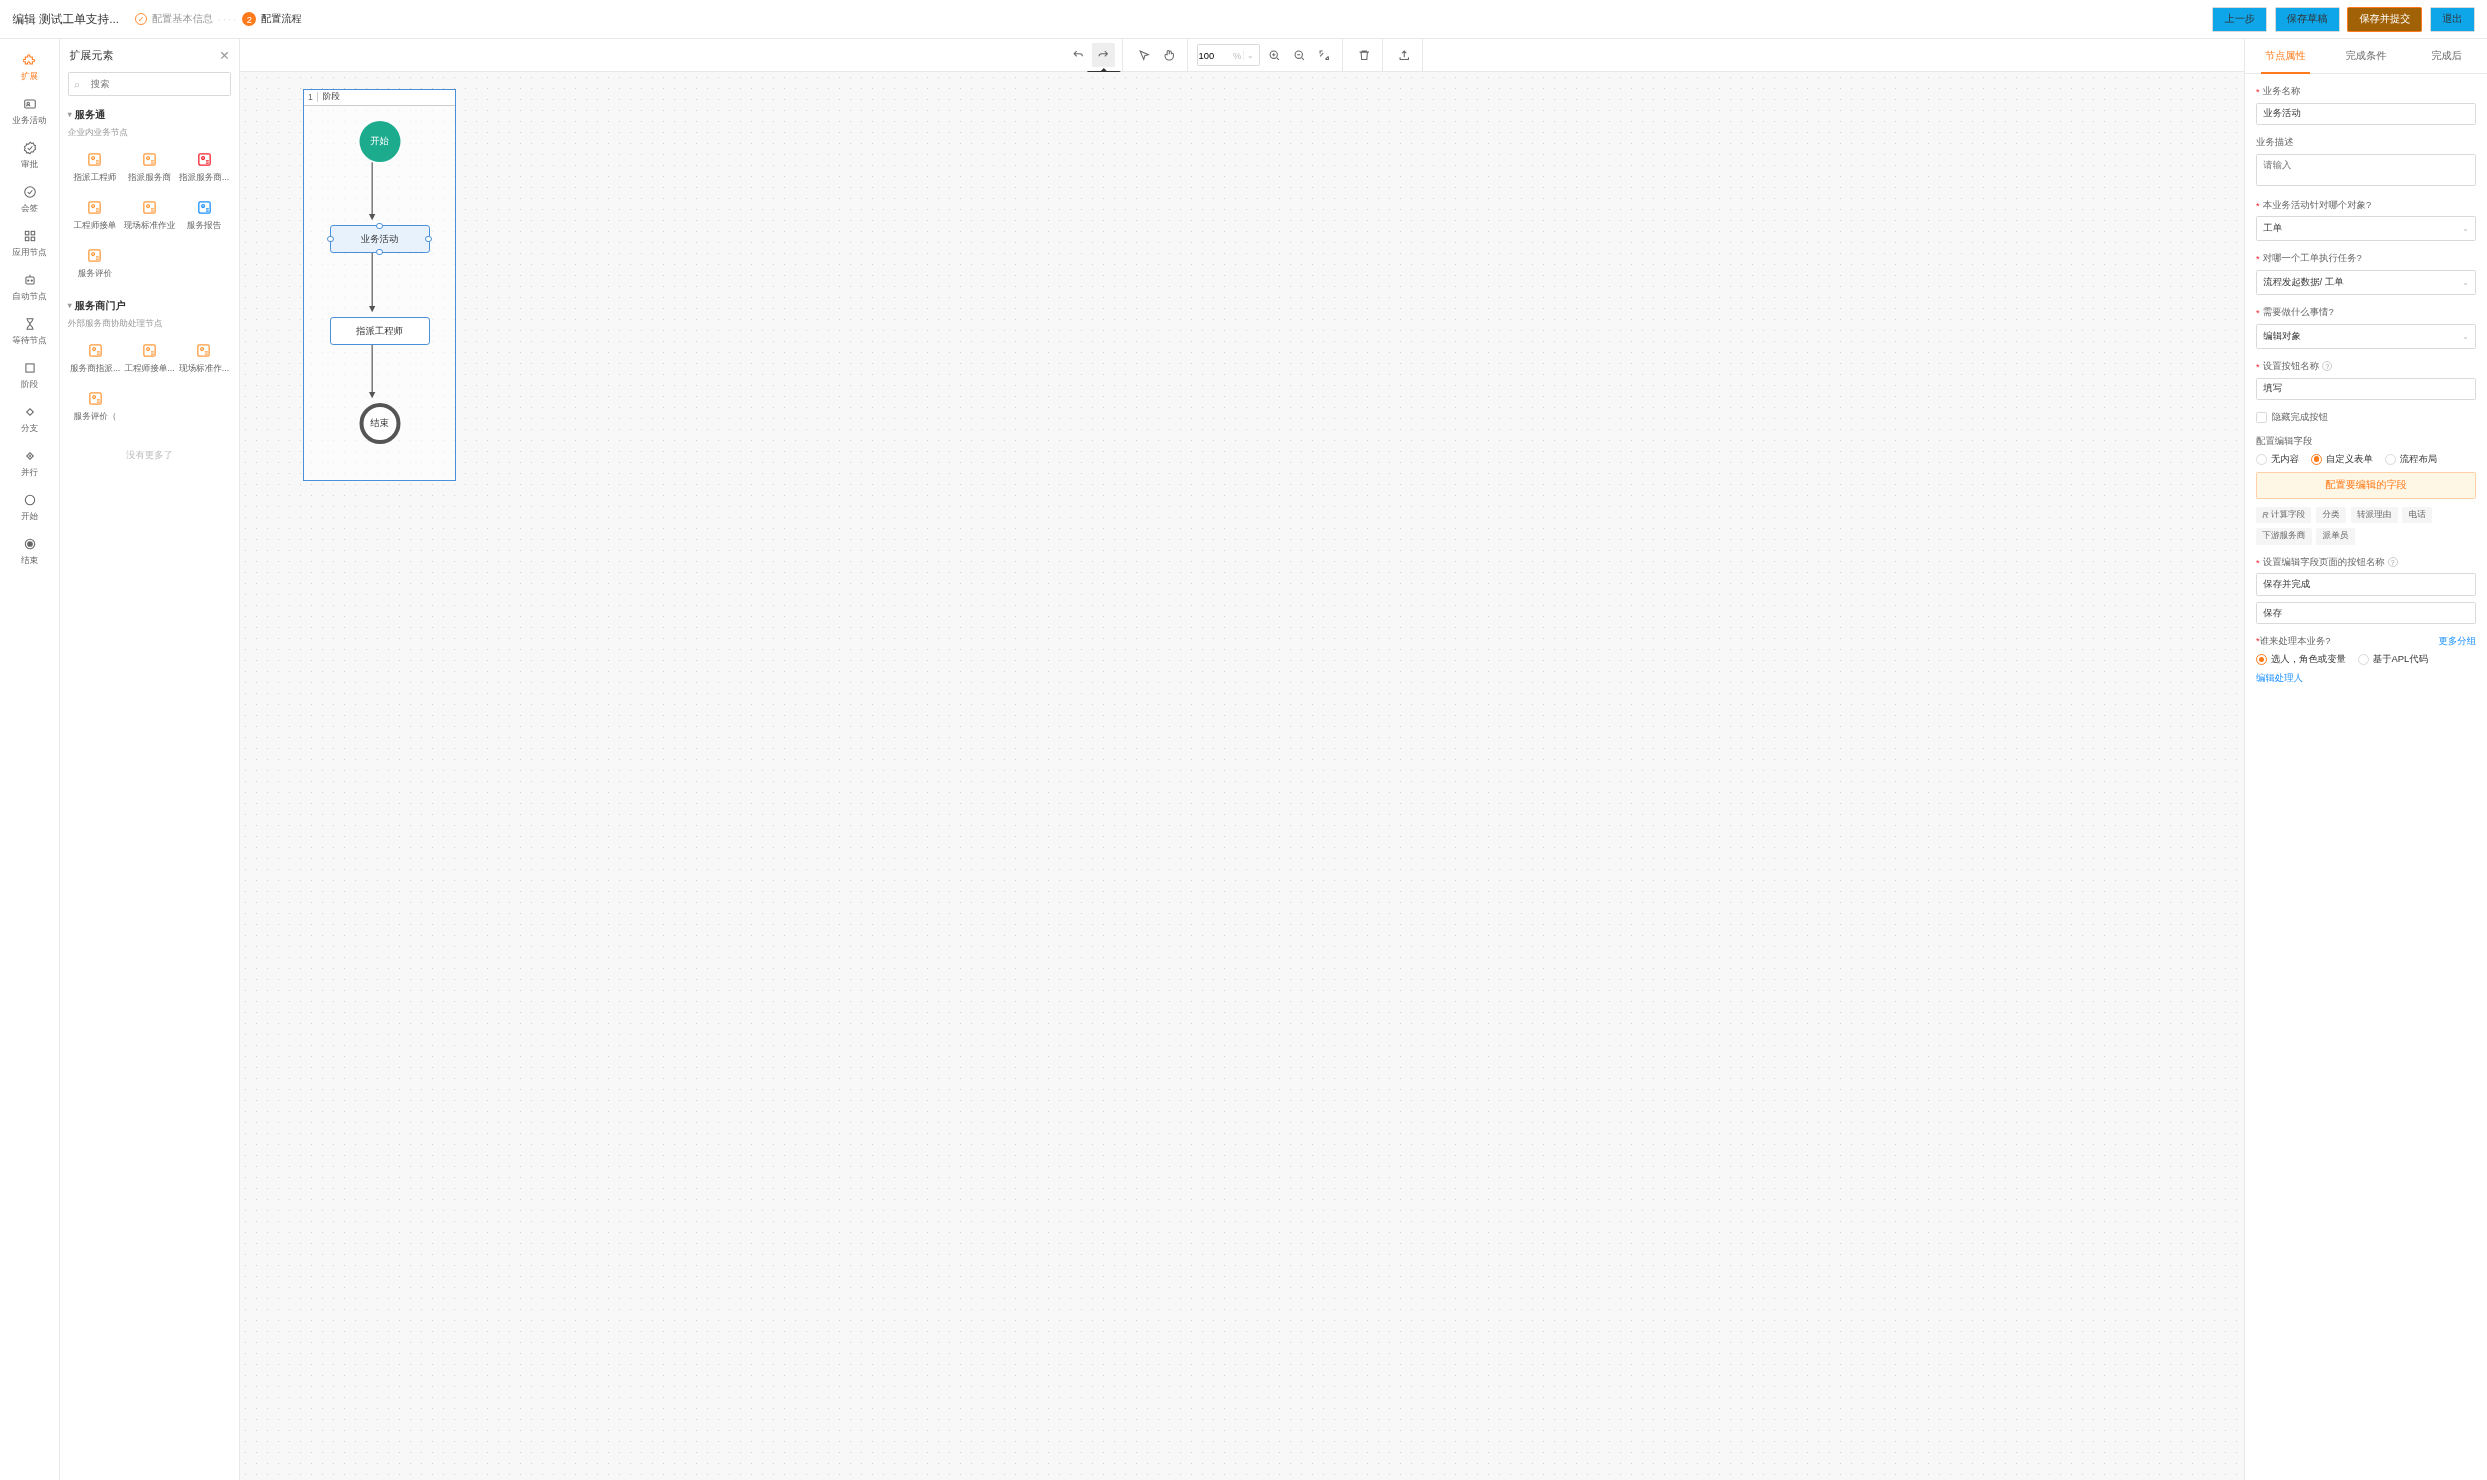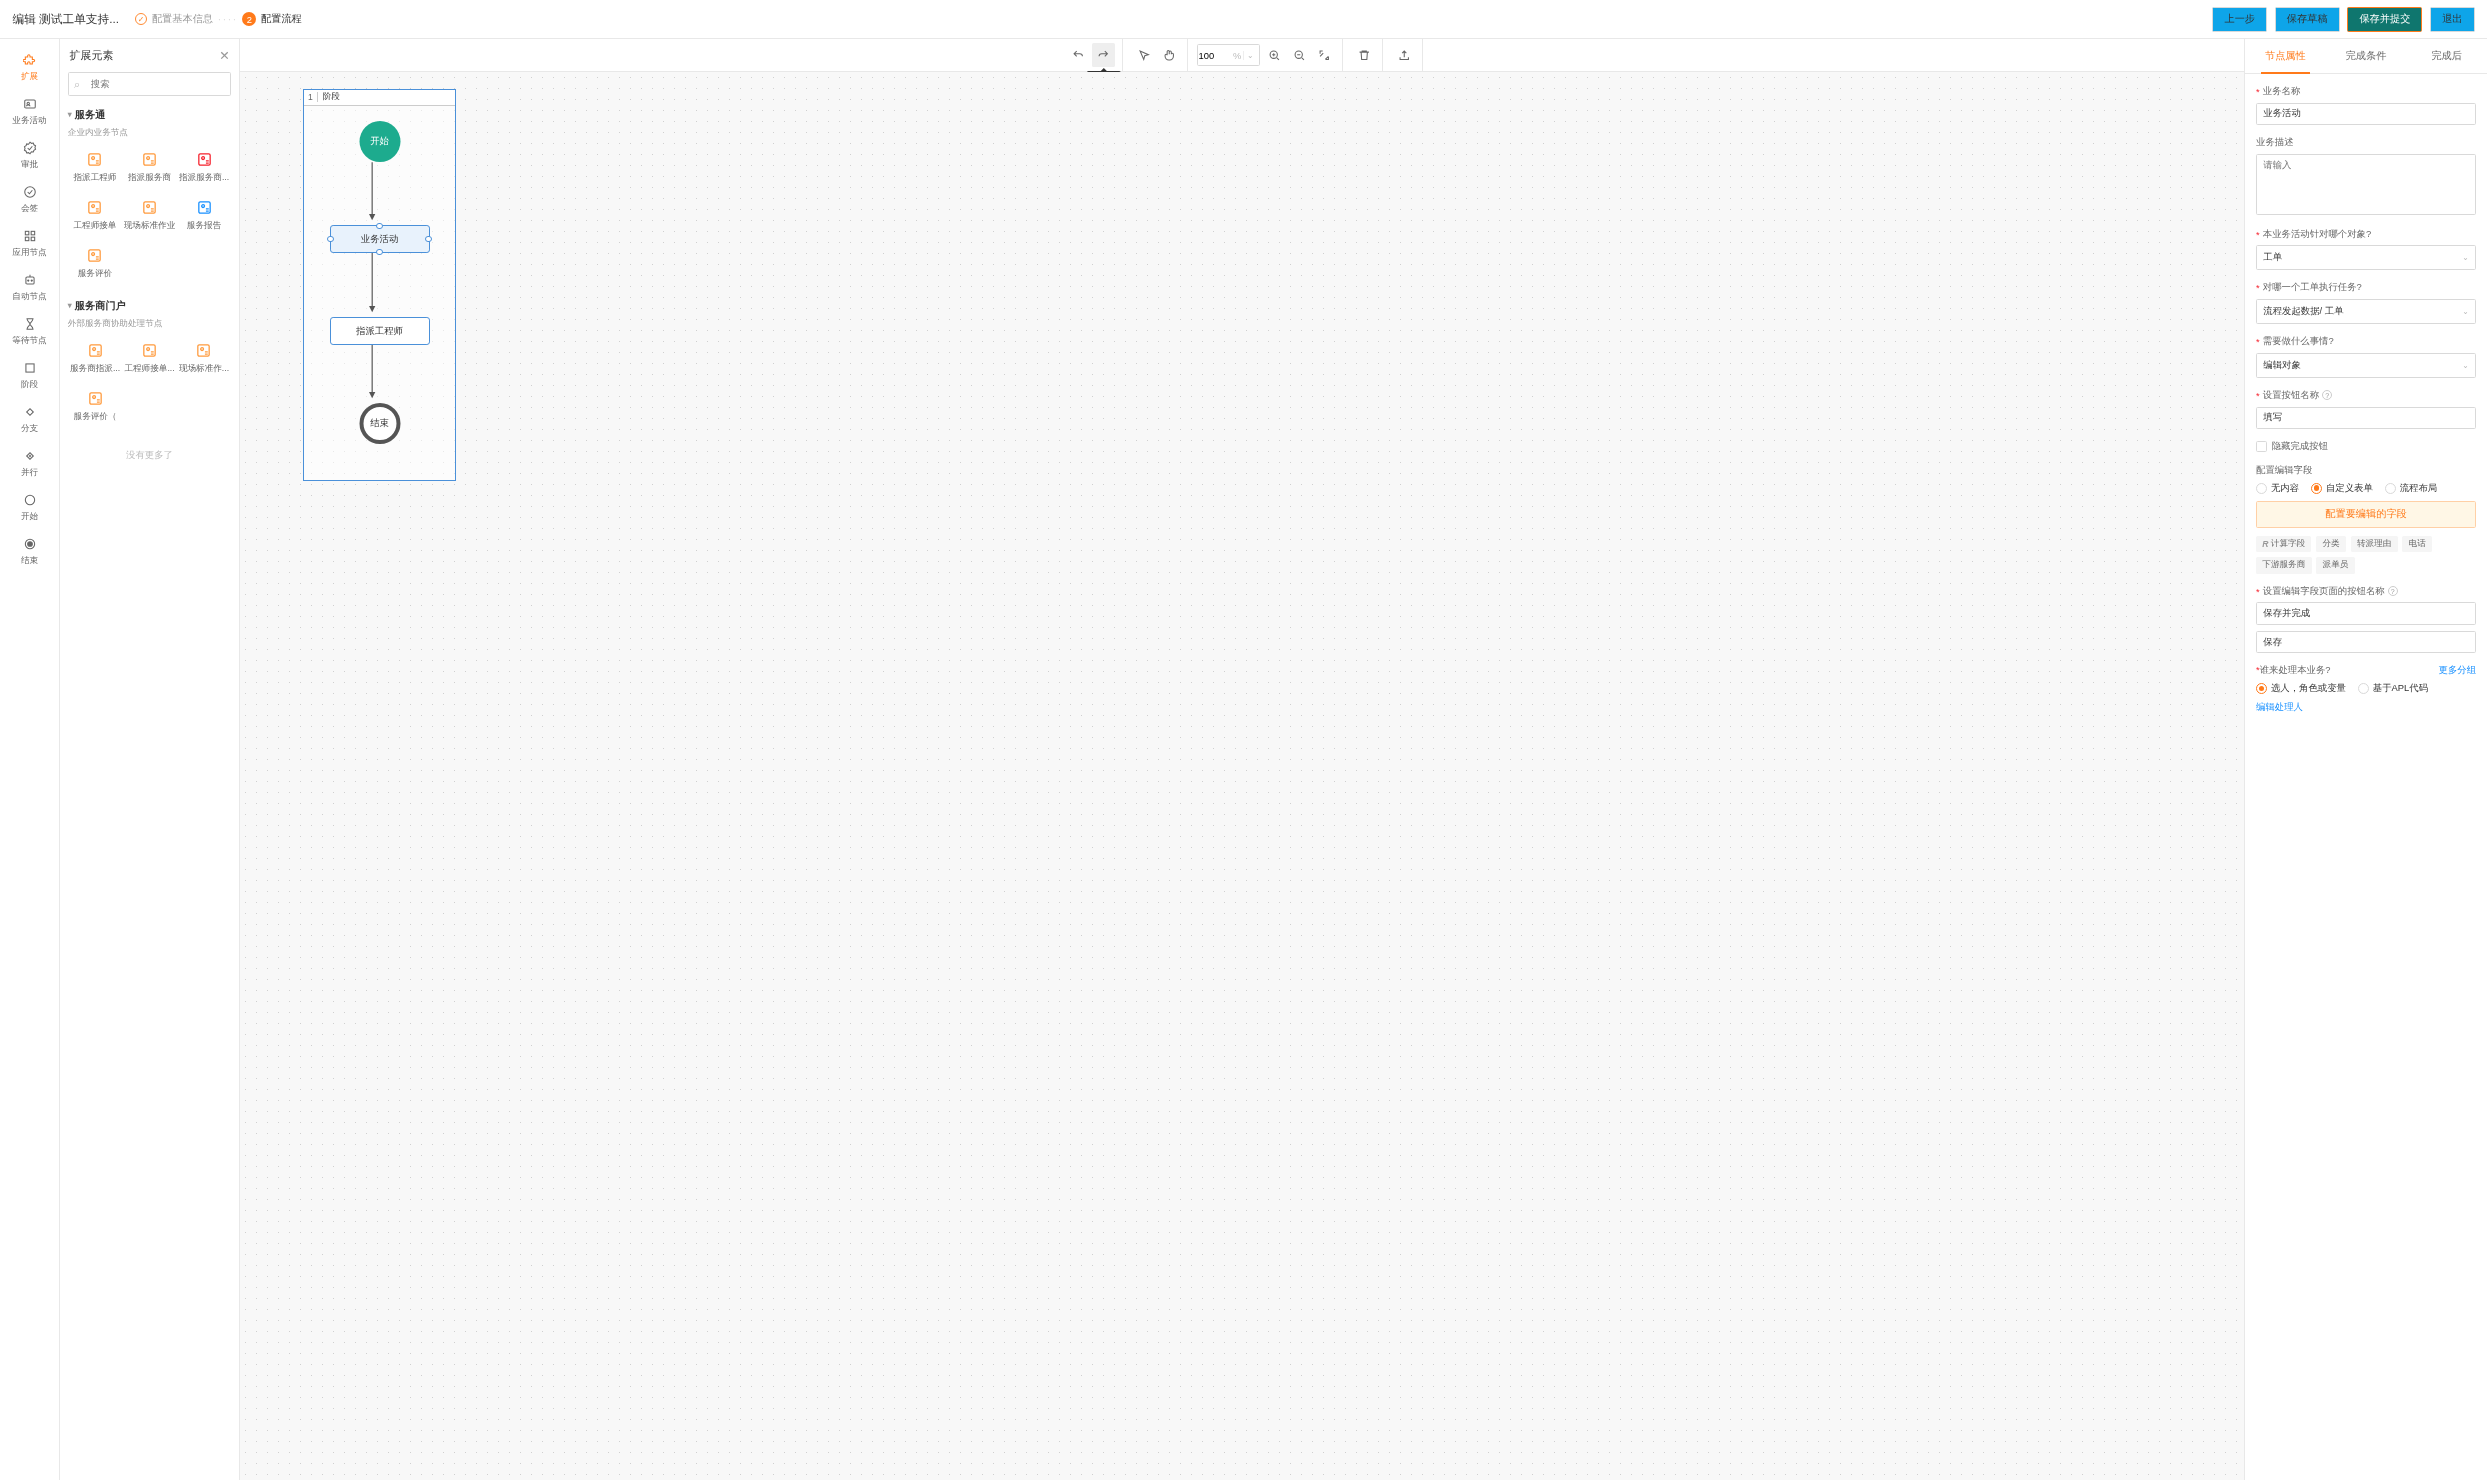--- a/index.html
+++ b/index.html
@@ -11,21 +11,21 @@
 .header-title { font-size: 11.7px; font-weight: 500; color: #333; }
 .step-group { display: flex; align-items: center; gap: 4.7px; margin-left: 9.4px; }
 .step-done { width: 12.5px; height: 12.5px; border: 1.2px solid #ff8b33; border-radius: 50%; display: inline-flex; align-items: center; justify-content: center; color: #ff8b33; font-size: 7.8px; }
 .step-done::after { content: "✓"; }
 .step-label { color: #999; font-size: 10.2px; }
 .step-label.active { color: #333; }
 .step-dots { color: #ddd; letter-spacing: 1.6px; }
 .step-num { width: 14px; height: 14px; background: #ff7a1a; color: #fff; border-radius: 50%; display: inline-flex; align-items: center; justify-content: center; font-size: 9.4px; }
 .header-right { display: flex; gap: 7.8px; }
 .btn { height: 25px; padding: 0 11px; border: 0.8px solid #d9d9d9; background: #0ea5e9; border-radius: 1.6px; cursor: pointer; font-size: 10.2px; color: #333; }
-.btn-primary { background: #0f766e; border-color: #ff7a1a; color: #fff; }
+.btn-primary { background: #a16207; border-color: #ff7a1a; color: #fff; }
 
 
 .main { display: flex; height: calc(100vh - 39px); }
 
 
 .rail { width: 60px; border-right: 0.8px solid #e8e8e8; display: flex; flex-direction: column; align-items: center; padding-top: 6.3px; overflow-y: auto; }
 .rail-item { width: 42px; height: 44px; display: flex; flex-direction: column; align-items: center; justify-content: center; gap: 3.1px; cursor: pointer; font-size: 8.6px; color: #666; }
 .rail-item.active { color: #ff7a1a; }
 .rail-icon { width: 15.7px; height: 15.7px; display: flex; align-items: center; justify-content: center; }
 .rail-icon svg { width: 14px; height: 14px; }
@@ -89,21 +89,21 @@
 .rp-tabs { display: flex; border-bottom: 0.8px solid #e8e8e8; }
 .rp-tab { flex: 1; height: 34px; display: flex; align-items: center; justify-content: center; font-size: 10.2px; color: #666; cursor: pointer; position: relative; }
 .rp-tab.active { color: #ff7a1a; }
 .rp-tab.active::after { content: ""; position: absolute; bottom: -0.8px; left: 20%; right: 20%; height: 1.6px; background: #ff7a1a; }
 .rp-body { flex: 1; overflow-y: auto; padding: 11px; }
 .form-item { margin-bottom: 11px; }
 .form-label { font-size: 9.4px; color: #666; margin-bottom: 4.7px; display: flex; align-items: center; gap: 3.1px; }
 .form-label .req { color: #f5222d; }
 .form-label .info { width: 10.2px; height: 10.2px; border: 0.8px solid #ccc; border-radius: 50%; font-size: 7px; color: #999; display: inline-flex; align-items: center; justify-content: center; }
 .form-input, .form-select, .form-textarea { width: 100%; border: 0.8px solid #d9d9d9; border-radius: 1.6px; padding: 4.7px 6.3px; font-size: 9.4px; background: #fff; color: #333; }
-.form-textarea { height: 61px; resize: none; }
+.form-textarea { height: 32px; resize: none; }
 .form-select { display: flex; justify-content: space-between; align-items: center; cursor: pointer; height: 25px; }
 .form-select .caret { color: #bbb; font-size: 7.8px; }
 .checkbox-row { display: flex; align-items: center; gap: 4.7px; font-size: 9.4px; color: #666; }
 .checkbox { width: 11px; height: 11px; border: 0.8px solid #d9d9d9; border-radius: 1.6px; }
 .radio-row { display: flex; align-items: center; gap: 12px; font-size: 9.4px; }
 .radio-item { display: flex; align-items: center; gap: 3.9px; cursor: pointer; }
 .radio { width: 11px; height: 11px; border: 0.8px solid #d9d9d9; border-radius: 50%; display: inline-flex; align-items: center; justify-content: center; }
 .radio.checked { border-color: #ff7a1a; }
 .radio.checked::after { content: ""; width: 5.5px; height: 5.5px; background: #ff7a1a; border-radius: 50%; }
 .config-btn { width: 100%; height: 27px; border: 0.8px solid #ffd0a6; background: #fff7e6; color: #ff7a1a; border-radius: 1.6px; cursor: pointer; font-size: 10.2px; margin-top: 6.3px; }

